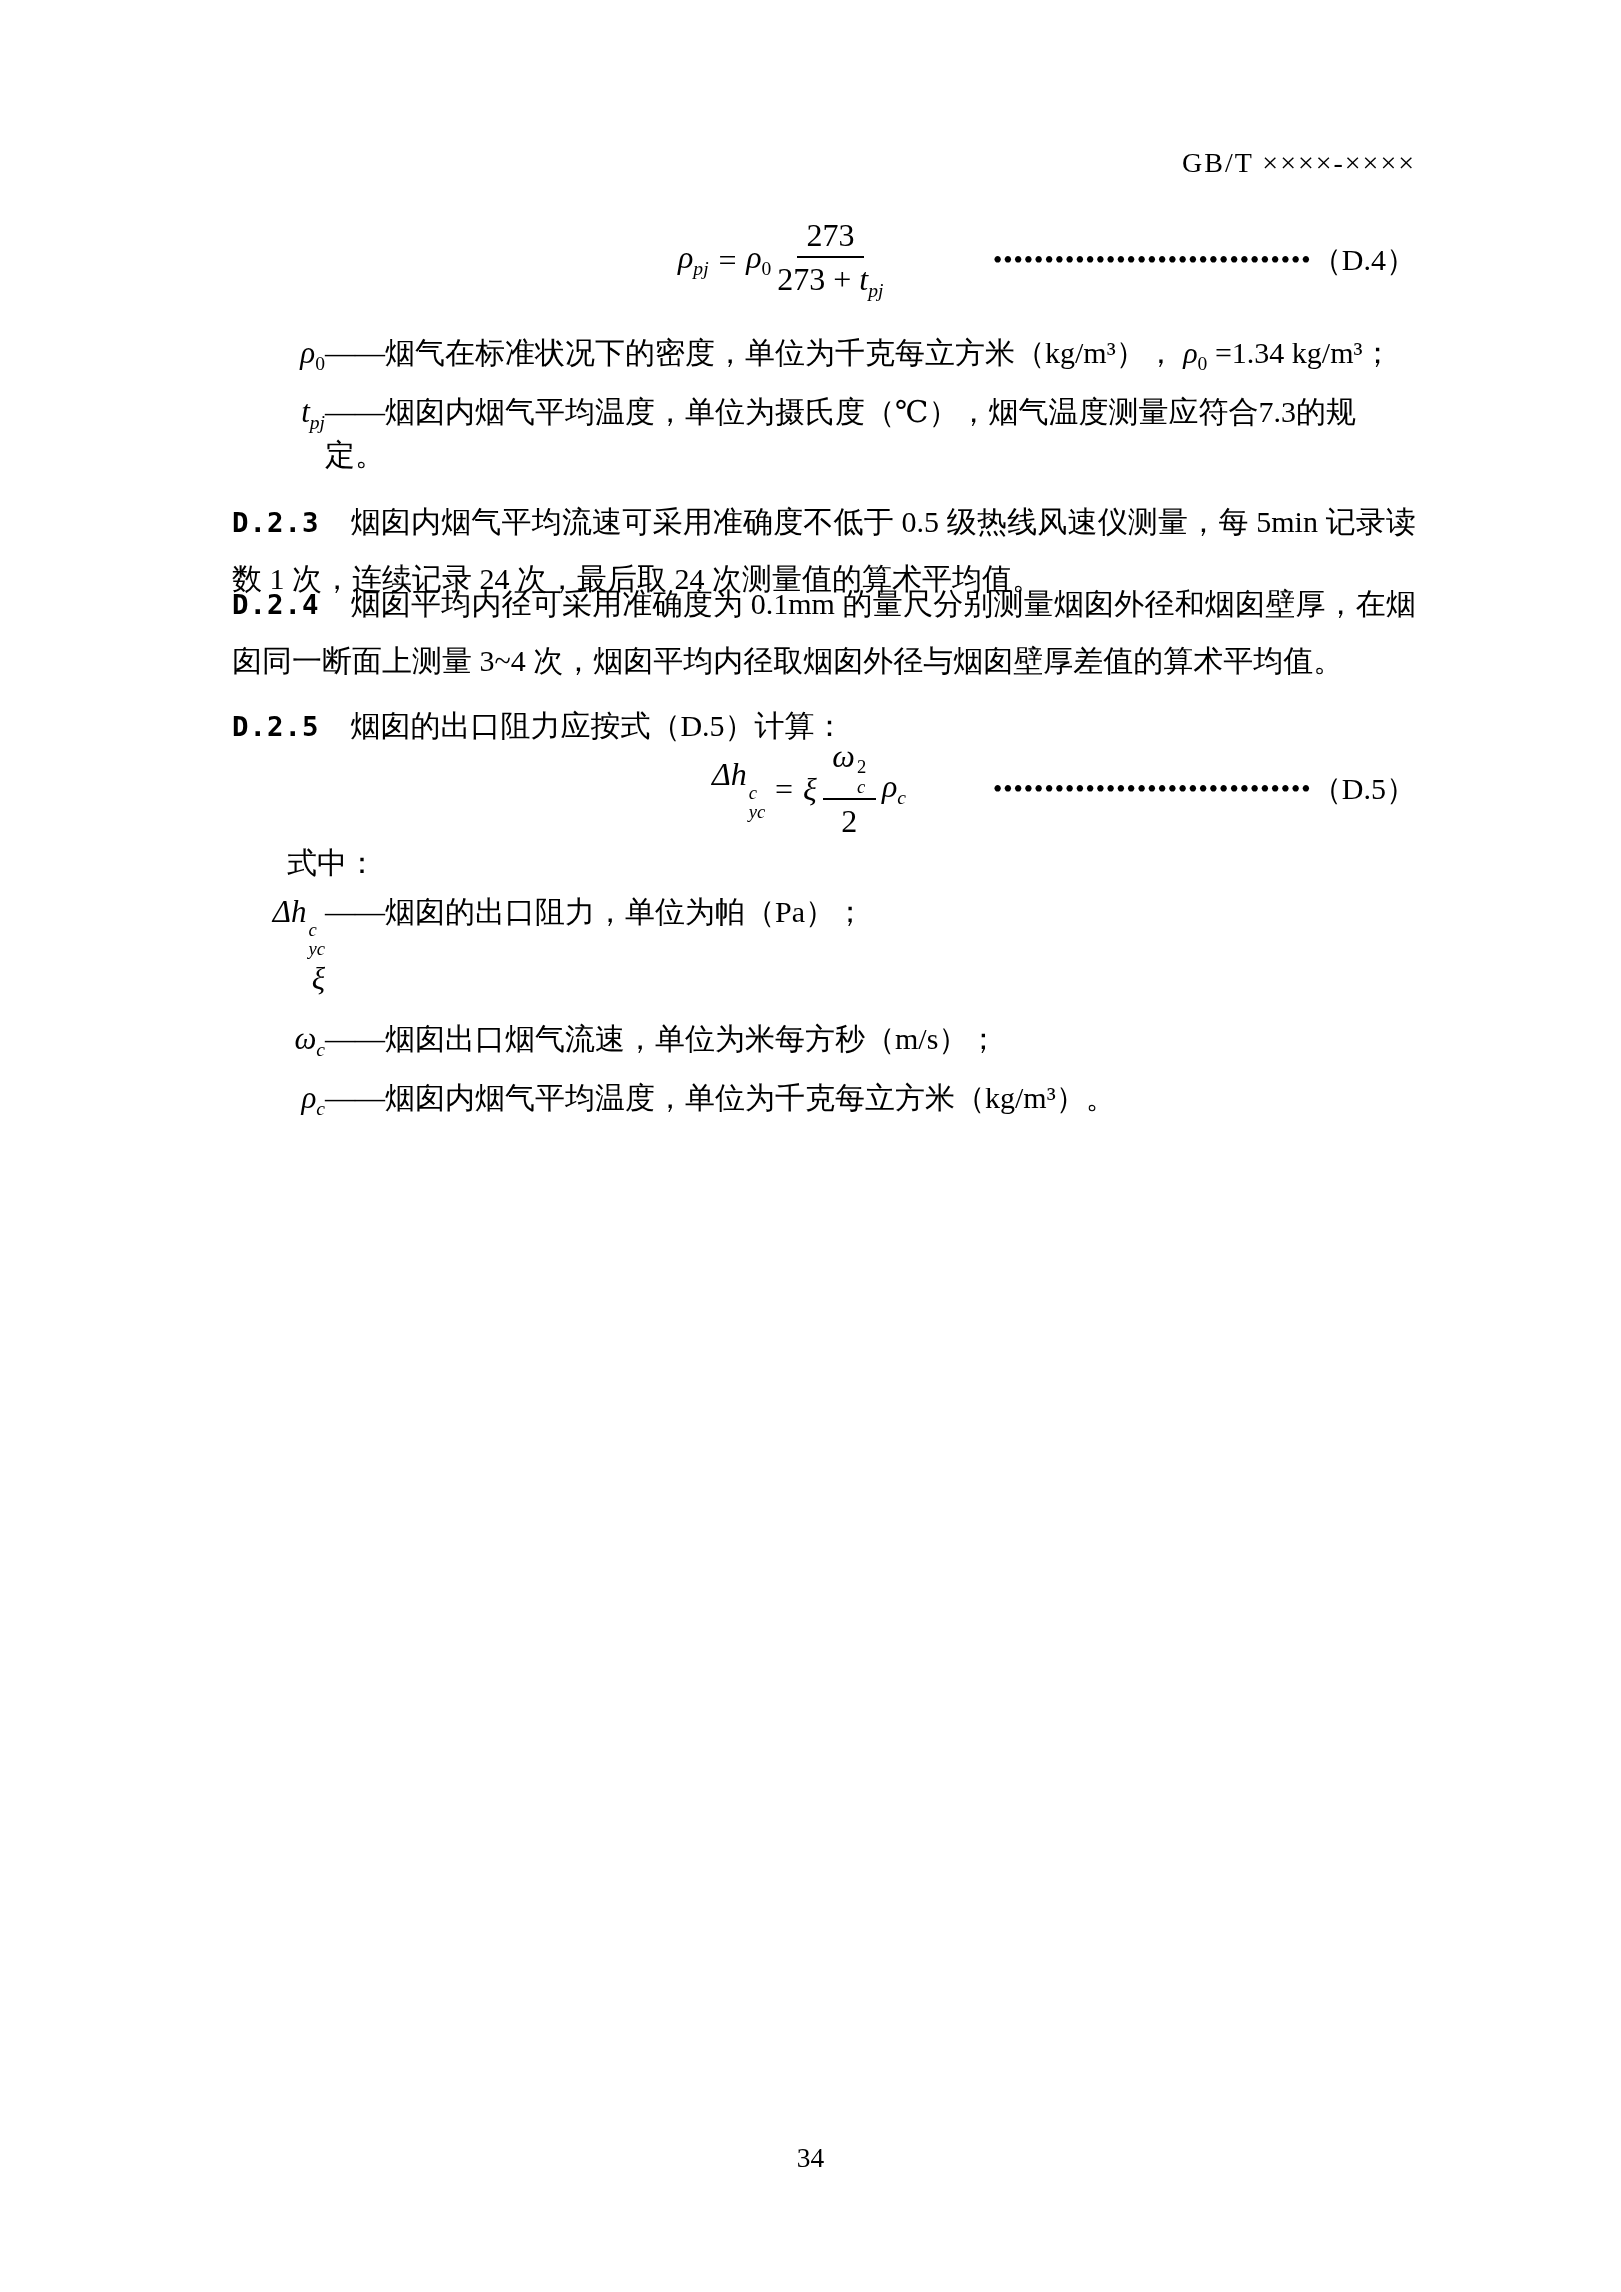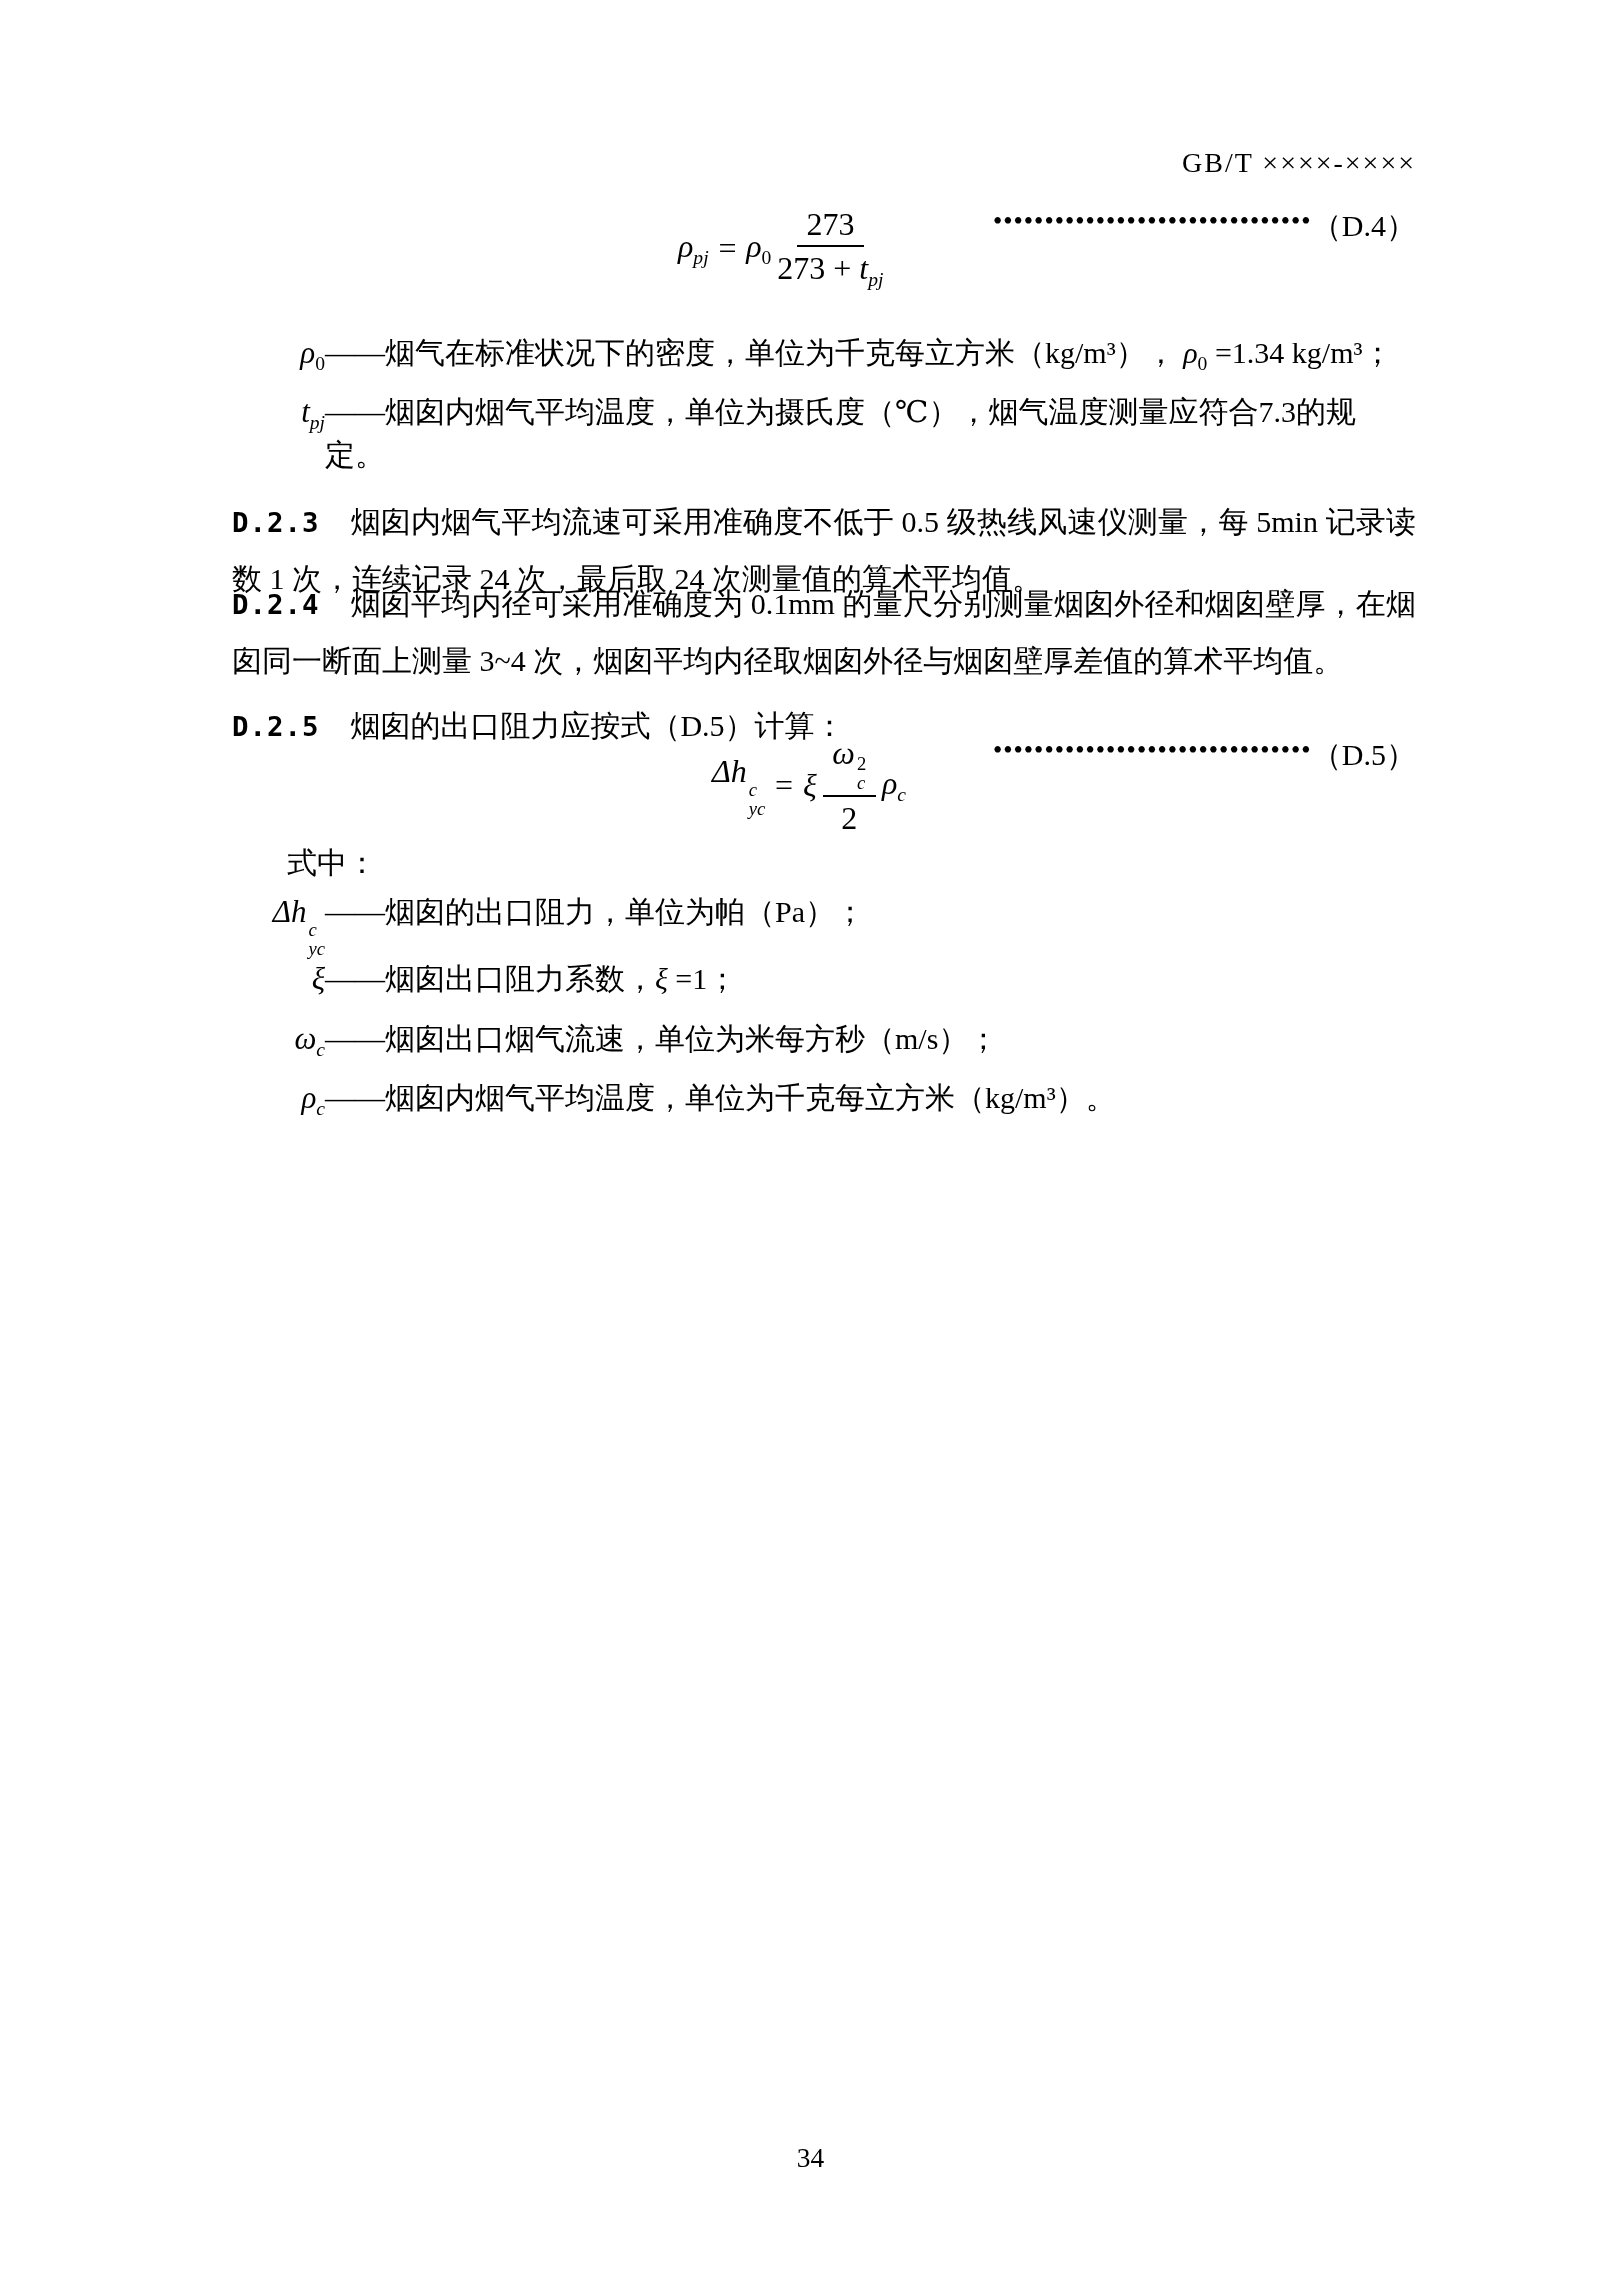--- a/index.html
+++ b/index.html
@@ -18,21 +18,21 @@
   }
   
   .block{position:absolute;left:232px;width:1184px;}
   
   .para{text-align:justify;line-height:56px;}
   .sec-num{
     font-family:"DejaVu Sans Mono","Liberation Mono",monospace;
     font-weight:bold;font-size:27.4px;padding-right:31px;letter-spacing:1px;
   }
   
-  .formula-row{display:flex;align-items:flex-start;height:108px;}
+  .formula-row{display:flex;align-items:center;height:108px;}
   .math{display:inline-flex;align-items:center;font-size:32px;white-space:nowrap;}
   .var{font-style:italic;}
   .op{padding:0 9.8px;}
   sub.ss{font-size:19.6px;font-style:italic;}
   .frac{display:inline-flex;flex-direction:column;align-items:center;margin:0 5.9px;vertical-align:middle;}
   .frac .fnum{padding:0 9.8px 2px 9.8px;border-bottom:2px solid #000;text-align:center;}
   .frac .fden{padding-top:2.9px;text-align:center;}
   .stack{display:inline-flex;flex-direction:column;align-items:flex-start;font-size:18.6px;line-height:19.6px;font-style:italic;vertical-align:-13.7px;margin-left:2px;}
   .dots{
     position:absolute;left:761px;width:323px;overflow:hidden;
@@ -115,21 +115,20 @@
   <div class="block def-line" style="top:890px;">
     <span class="def-sym"><span class="var">Δh</span><span class="stack">
           <span>c</span>
           <span>yc</span>
         </span></span>
     <span class="def-text">——烟囱的出口阻力，单位为帕（Pa）；</span>
   </div>
 
   <div class="block def-line" style="top:957px;">
     <span class="def-sym"><span class="var">ξ</span></span>
-    <span class="def-text"><span>——烟囱出口阻力系数，</span><span class="var">ξ</span><span> =1；</span></span>
   </div>
 
   <div class="block def-line" style="top:1017px;">
     <span class="def-sym"><span class="var">ω</span><sub class="ss">c</sub></span>
     <span class="def-text">——烟囱出口烟气流速，单位为米每方秒（m/s）；</span>
   </div>
 
   <div class="block def-line" style="top:1076px;">
     <span class="def-sym"><span class="var">ρ</span><sub class="ss">c</sub></span>
     <span class="def-text">——烟囱内烟气平均温度，单位为千克每立方米（kg/m³）。</span>

